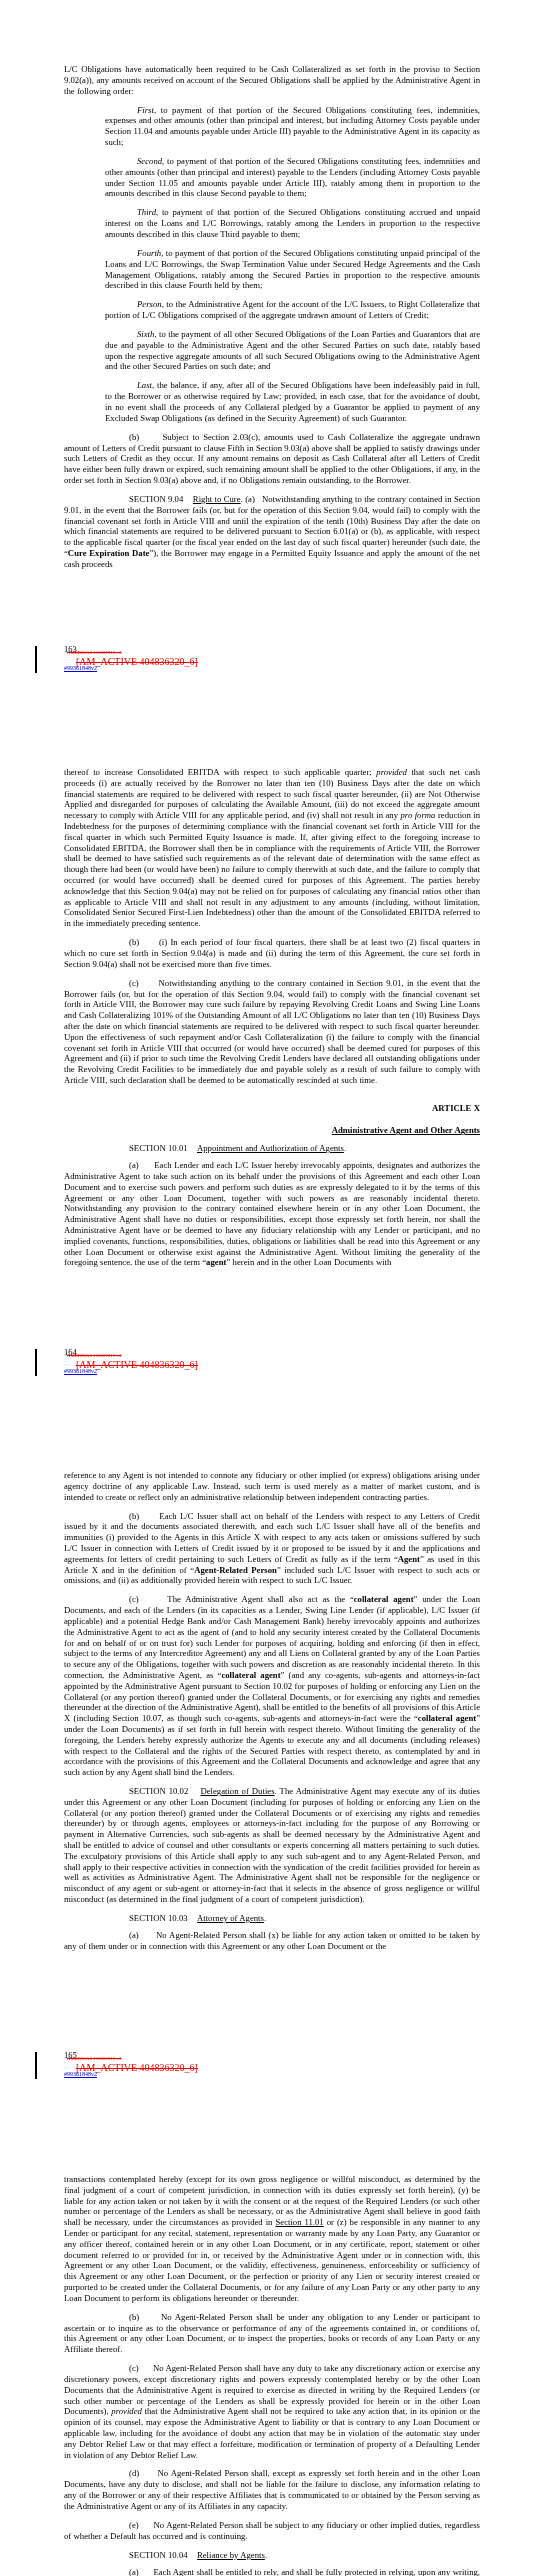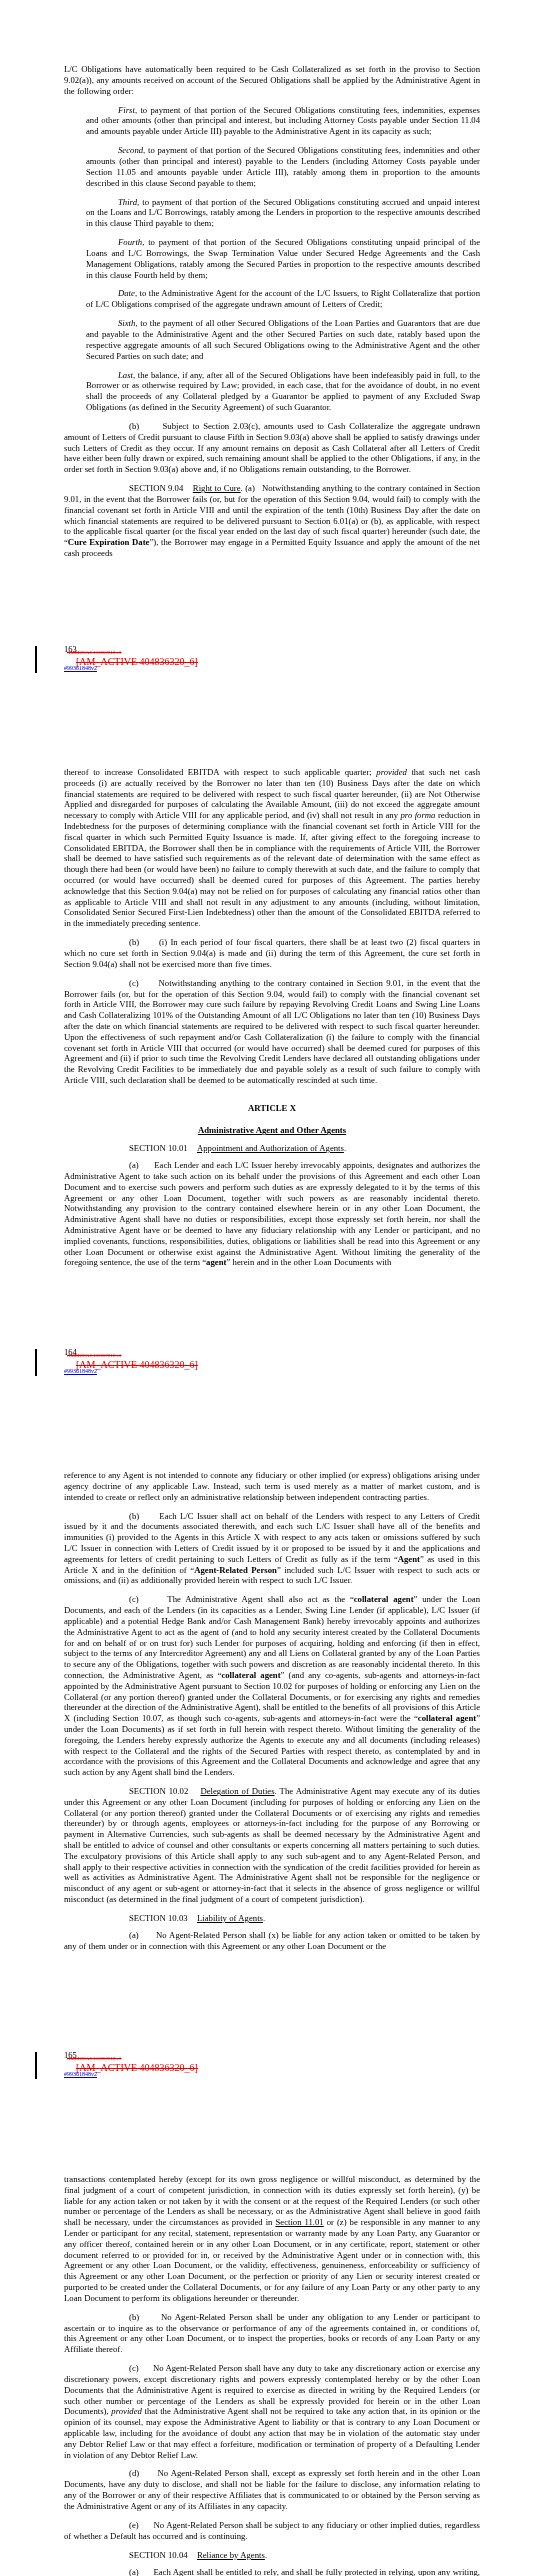--- a/index.html
+++ b/index.html
@@ -12,24 +12,24 @@
   }
   .page { position:absolute; left:0; width:508px; height:703px; background:var(--paper); }
   .content {
     position:absolute; left:64px; top:64px; width:416px;
     font-size:8.7px; line-height:10.8px; text-align:justify;
     word-spacing:0.02em;
   }
   .content p { margin:0 0 8.2px 0; }
   p.flush  { text-indent:0; }
   p.body   { text-indent:65px; }
-  p.clause { margin-left:22px; text-indent:32px; }
+  p.clause { margin-left:41px; text-indent:32px; }
   p.heading{ text-indent:65px; margin-bottom:6.2px; }
-  p.center-article { text-align:center; text-indent:0; font-weight:bold; margin:17.5px 0 11.3px 0; }
-  p.center-sub     { text-align:center; text-indent:0; margin:0 0 7.2px 0; }
+  p.center-article { text-align:right; text-indent:0; font-weight:bold; margin:17.5px 0 11.3px 0; }
+  p.center-sub     { text-align:right; text-indent:0; margin:0 0 7.2px 0; }
   .it { font-style:italic; }
   .bd { font-weight:bold; }
   .un { text-decoration:underline; }
   .changebar { position:absolute; left:35px; top:646px; width:1.5px; height:27px; background:#000; }
   .pageno {
     position:absolute; left:64px; top:644px; width:416px; 
     font-size:8.5px;
   }
   .f1 {
     position:absolute; left:67px; top:650px; font-size:4.9px;
@@ -49,21 +49,21 @@
 
 <div class="doc">
 
   <section class="page" style="top:0px">
     <div class="content">
         <p class="flush"><span>L/C Obligations have automatically been required to be Cash Collateralized as set forth in the proviso to Section 9.02(a)), any amounts received on account of the Secured Obligations shall be applied by the Administrative Agent in the following order:</span></p>
         <p class="clause"><span class="it">First</span><span>, to payment of that portion of the Secured Obligations constituting fees, indemnities, expenses and other amounts (other than principal and interest, but including Attorney Costs payable under Section 11.04 and amounts payable under Article III) payable to the Administrative Agent in its capacity as such;</span></p>
         <p class="clause"><span class="it">Second</span><span>, to payment of that portion of the Secured Obligations constituting fees, indemnities and other amounts (other than principal and interest) payable to the Lenders (including Attorney Costs payable under Section 11.05 and amounts payable under Article III), ratably among them in proportion to the amounts described in this clause Second payable to them;</span></p>
         <p class="clause"><span class="it">Third</span><span>, to payment of that portion of the Secured Obligations constituting accrued and unpaid interest on the Loans and L/C Borrowings, ratably among the Lenders in proportion to the respective amounts described in this clause Third payable to them;</span></p>
         <p class="clause"><span class="it">Fourth</span><span>, to payment of that portion of the Secured Obligations constituting unpaid principal of the Loans and L/C Borrowings, the Swap Termination Value under Secured Hedge Agreements and the Cash Management Obligations, ratably among the Secured Parties in proportion to the respective amounts described in this clause Fourth held by them;</span></p>
-        <p class="clause"><span class="it">Date</span><span>, to the Administrative Agent for the account of the L/C Issuers, to Right Collateralize that portion of L/C Obligations comprised of the aggregate undrawn amount of Letters of Credit;</span></p>
+        <p class="clause"><span class="it">Person</span><span>, to the Administrative Agent for the account of the L/C Issuers, to Right Collateralize that portion of L/C Obligations comprised of the aggregate undrawn amount of Letters of Credit;</span></p>
         <p class="clause"><span class="it">Sixth</span><span>, to the payment of all other Secured Obligations of the Loan Parties and Guarantors that are due and payable to the Administrative Agent and the other Secured Parties on such date, ratably based upon the respective aggregate amounts of all such Secured Obligations owing to the Administrative Agent and the other Secured Parties on such date; and</span></p>
         <p class="clause"><span class="it">Last</span><span>, the balance, if any, after all of the Secured Obligations have been indefeasibly paid in full, to the Borrower or as otherwise required by Law; provided, in each case, that for the avoidance of doubt, in no event shall the proceeds of any Collateral pledged by a Guarantor be applied to payment of any Excluded Swap Obligations (as defined in the Security Agreement) of such Guarantor.</span></p>
         <p class="body"><span>(b)&nbsp;&nbsp;&nbsp;&nbsp;&nbsp;&nbsp;Subject to Section 2.03(c), amounts used to Cash Collateralize the aggregate undrawn amount of Letters of Credit pursuant to clause Fifth in Section 9.03(a) above shall be applied to satisfy drawings under such Letters of Credit as they occur.  If any amount remains on deposit as Cash Collateral after all Letters of Credit have either been fully drawn or expired, such remaining amount shall be applied to the other Obligations, if any, in the order set forth in Section 9.03(a) above and, if no Obligations remain outstanding, to the Borrower.</span></p>
         <p class="body"><span>SECTION 9.04&nbsp;&nbsp;&nbsp;&nbsp;</span><span class="un">Right to Cure</span><span>.  (a)&nbsp;&nbsp;&nbsp;Notwithstanding anything to the contrary contained in Section 9.01, in the event that the Borrower fails (or, but for the operation of this Section 9.04, would fail) to comply with the financial covenant set forth in Article VIII and until the expiration of the tenth (10th) Business Day after the date on which financial statements are required to be delivered pursuant to Section 6.01(a) or (b), as applicable, with respect to the applicable fiscal quarter (or the fiscal year ended on the last day of such fiscal quarter)  hereunder (such date, the “</span><span class="bd">Cure Expiration Date</span><span>”), the Borrower may engage in a Permitted Equity Issuance and apply the amount of the net cash proceeds</span></p>
       </div>
     <div class="changebar"></div>
     <div class="pageno">163</div>
     <div class="f1">AMERICAS 112057218 v3</div>
     <div class="f2">[AM_ACTIVE 404836320_6]</div>
     <div class="f3">#99361848v2</div>
@@ -85,21 +85,21 @@
     <div class="f2">[AM_ACTIVE 404836320_6]</div>
     <div class="f3">#99361848v2</div>
   </section>
 
   <section class="page" style="top:1406px">
     <div class="content">
         <p class="flush"><span>reference to any Agent is not intended to connote any fiduciary or other implied (or express) obligations arising under agency doctrine of any applicable Law.  Instead, such term is used merely as a matter of market custom, and is intended to create or reflect only an administrative relationship between independent contracting parties.</span></p>
         <p class="body"><span>(b)&nbsp;&nbsp;&nbsp;&nbsp;&nbsp;&nbsp;Each L/C Issuer shall act on behalf of the Lenders with respect to any Letters of Credit issued by it and the documents associated therewith, and each such L/C Issuer shall have all of the benefits and immunities (i) provided to the Agents in this Article X with respect to any acts taken or omissions suffered by such L/C Issuer in connection with Letters of Credit issued by it or proposed to be issued by it and the applications and agreements for letters of credit pertaining to such Letters of Credit as fully as if the term “</span><span class="bd">Agent</span><span>” as used in this Article X and in the definition of “</span><span class="bd">Agent-Related Person</span><span>” included such L/C Issuer with respect to such acts or omissions, and (ii) as additionally provided herein with respect to such L/C Issuer.</span></p>
         <p class="body"><span>(c)&nbsp;&nbsp;&nbsp;&nbsp;&nbsp;&nbsp;The Administrative Agent shall also act as the “</span><span class="bd">collateral agent</span><span>” under the Loan Documents, and each of the Lenders (in its capacities as a Lender, Swing Line Lender (if applicable), L/C Issuer (if applicable) and a potential Hedge Bank and/or Cash Management Bank) hereby irrevocably appoints and authorizes the Administrative Agent to act as the agent of (and to hold any security interest created by the Collateral Documents for and on behalf of or on trust for) such Lender for purposes of acquiring, holding and enforcing (if then in effect, subject to the terms of any Intercreditor Agreement) any and all Liens on Collateral granted by any of the Loan Parties to secure any of the Obligations, together with such powers and discretion as are reasonably incidental thereto.  In this connection, the Administrative Agent, as “</span><span class="bd">collateral agent</span><span>” (and any co-agents, sub-agents and attorneys-in-fact appointed by the Administrative Agent pursuant to Section 10.02 for purposes of holding or enforcing any Lien on the Collateral (or any portion thereof) granted under the Collateral Documents, or for exercising any rights and remedies thereunder at the direction of the Administrative Agent), shall be entitled to the benefits of all provisions of this Article X (including Section 10.07, as though such co-agents, sub-agents and attorneys-in-fact were the “</span><span class="bd">collateral agent</span><span>” under the Loan Documents) as if set forth in full herein with respect thereto.  Without limiting the generality of the foregoing, the Lenders hereby expressly authorize the Agents to execute any and all documents (including releases) with respect to the Collateral and the rights of the Secured Parties with respect thereto, as contemplated by and in accordance with the provisions of this Agreement and the Collateral Documents and acknowledge and agree that any such action by any Agent shall bind the Lenders.</span></p>
         <p class="body"><span>SECTION 10.02&nbsp;&nbsp;&nbsp;&nbsp;</span><span class="un">Delegation of Duties</span><span>.  The Administrative Agent may execute any of its duties under this Agreement or any other Loan Document (including for purposes of holding or enforcing any Lien on the Collateral (or any portion thereof) granted under the Collateral Documents or of exercising any rights and remedies thereunder) by or through agents, employees or attorneys-in-fact including for the purpose of any Borrowing or payment in Alternative Currencies, such sub-agents as shall be deemed necessary by the Administrative Agent and shall be entitled to advice of counsel and other consultants or experts concerning all matters pertaining to such duties.  The exculpatory provisions of this Article shall apply to any such sub-agent and to any Agent-Related Person, and shall apply to their respective activities in connection with the syndication of the credit facilities provided for herein as well as activities as Administrative Agent.  The Administrative Agent shall not be responsible for the negligence or misconduct of any agent or sub-agent or attorney-in-fact that it selects in the absence of gross negligence or willful misconduct (as determined in the final judgment of a court of competent jurisdiction).</span></p>
-        <p class="heading"><span>SECTION 10.03&nbsp;&nbsp;&nbsp;&nbsp;</span><span class="un">Liability of Agents</span><span>.</span></p>
+        <p class="heading"><span>SECTION 10.03&nbsp;&nbsp;&nbsp;&nbsp;</span><span class="un">Attorney of Agents</span><span>.</span></p>
         <p class="body"><span>(a)&nbsp;&nbsp;&nbsp;&nbsp;&nbsp;&nbsp;No Agent-Related Person shall (x) be liable for any action taken or omitted to be taken by any of them under or in connection with this Agreement or any other Loan Document or the</span></p>
       </div>
     <div class="changebar"></div>
     <div class="pageno">165</div>
     <div class="f1">AMERICAS 112057218 v3</div>
     <div class="f2">[AM_ACTIVE 404836320_6]</div>
     <div class="f3">#99361848v2</div>
   </section>
 
   <section class="page" style="top:2110px">

